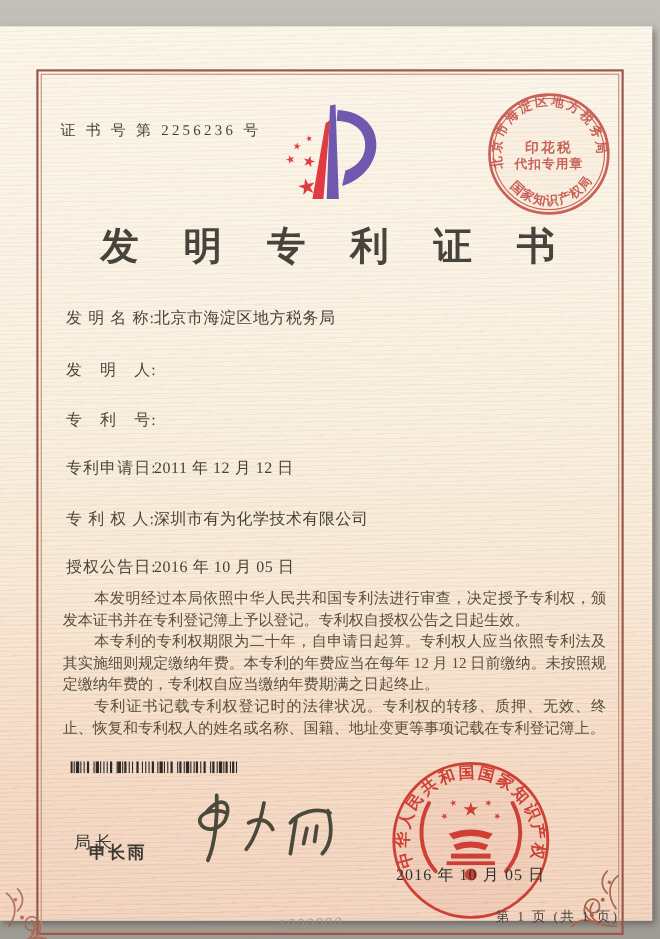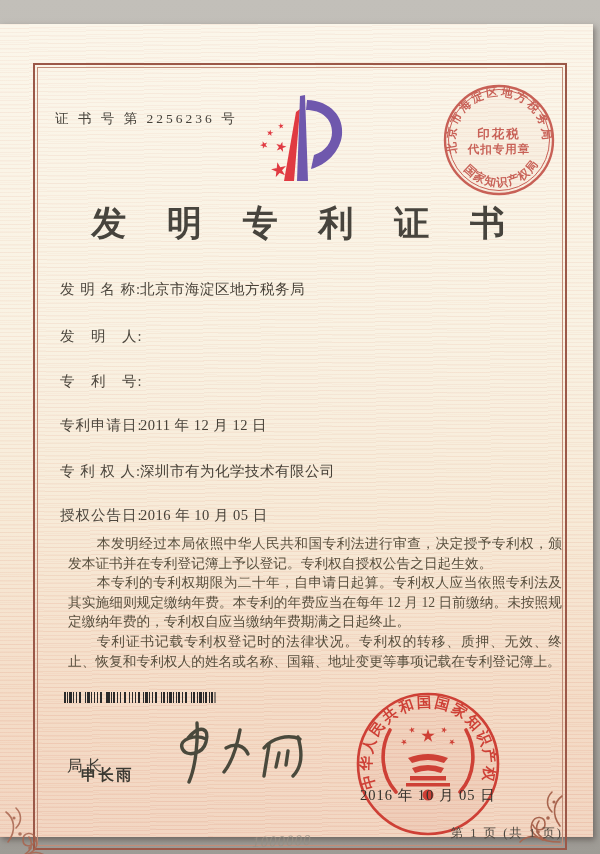--- a/index.html
+++ b/index.html
@@ -26,21 +26,21 @@
   .frame{position:absolute;left:33px;top:39px;width:530px;height:783px;border:2px solid #9b5848;}
   .frame-inner{position:absolute;inset:2px;border:1px solid #c18d79;}
   .cert-no{position:absolute;left:55px;top:86px;font-size:13.5px;letter-spacing:3px;color:#46423b;}
   .logo{position:absolute;left:252px;top:58px;}
   .seal-duty{position:absolute;left:441px;top:58px;opacity:.92;}
   .title{position:absolute;left:33px;top:176px;width:530px;text-align:center;
     font-size:35px;font-weight:600;color:#47443d;letter-spacing:16px;text-indent:16px;}
   .field{position:absolute;left:60px;width:490px;height:20px;font-size:14.5px;color:#4c463d;white-space:nowrap;}
   .field .lab{position:absolute;left:0;letter-spacing:1px;}
   .field .val{position:absolute;left:80px;letter-spacing:.5px;color:#474138;}
-  .bodytext{position:absolute;left:68px;top:510px;width:494px;font-size:13.7px;line-height:19.6px;color:#584f3e;text-align:justify;}
+  .bodytext{position:absolute;left:57px;top:510px;width:494px;font-size:13.7px;line-height:19.6px;color:#584f3e;text-align:justify;}
   .bodytext p{margin:0;text-indent:2.1em;}
   .barcode{position:absolute;left:64px;top:668px;}
   .signer-title{position:absolute;left:67px;top:732px;font-size:15.5px;letter-spacing:4px;color:#3b3932;font-weight:400;}
   .signer-name{position:absolute;left:81px;top:741px;font-size:15.5px;letter-spacing:2px;color:#3b3932;font-weight:600;}
   .signature{position:absolute;left:160px;top:694px;}
   .seal-official{position:absolute;left:354px;top:666px;}
   .issue-date{position:absolute;left:360px;top:762px;font-size:14.5px;letter-spacing:1px;color:#33312b;z-index:6;}
   .ornament-br{position:absolute;left:488px;top:744px;}
   .ornament-bl{position:absolute;left:4px;top:760px;transform:scaleX(-1);opacity:.85;}
   .page-footer{position:absolute;left:33px;top:801px;width:530px;text-align:right;font-size:12.5px;letter-spacing:2px;color:#4d473f;}

